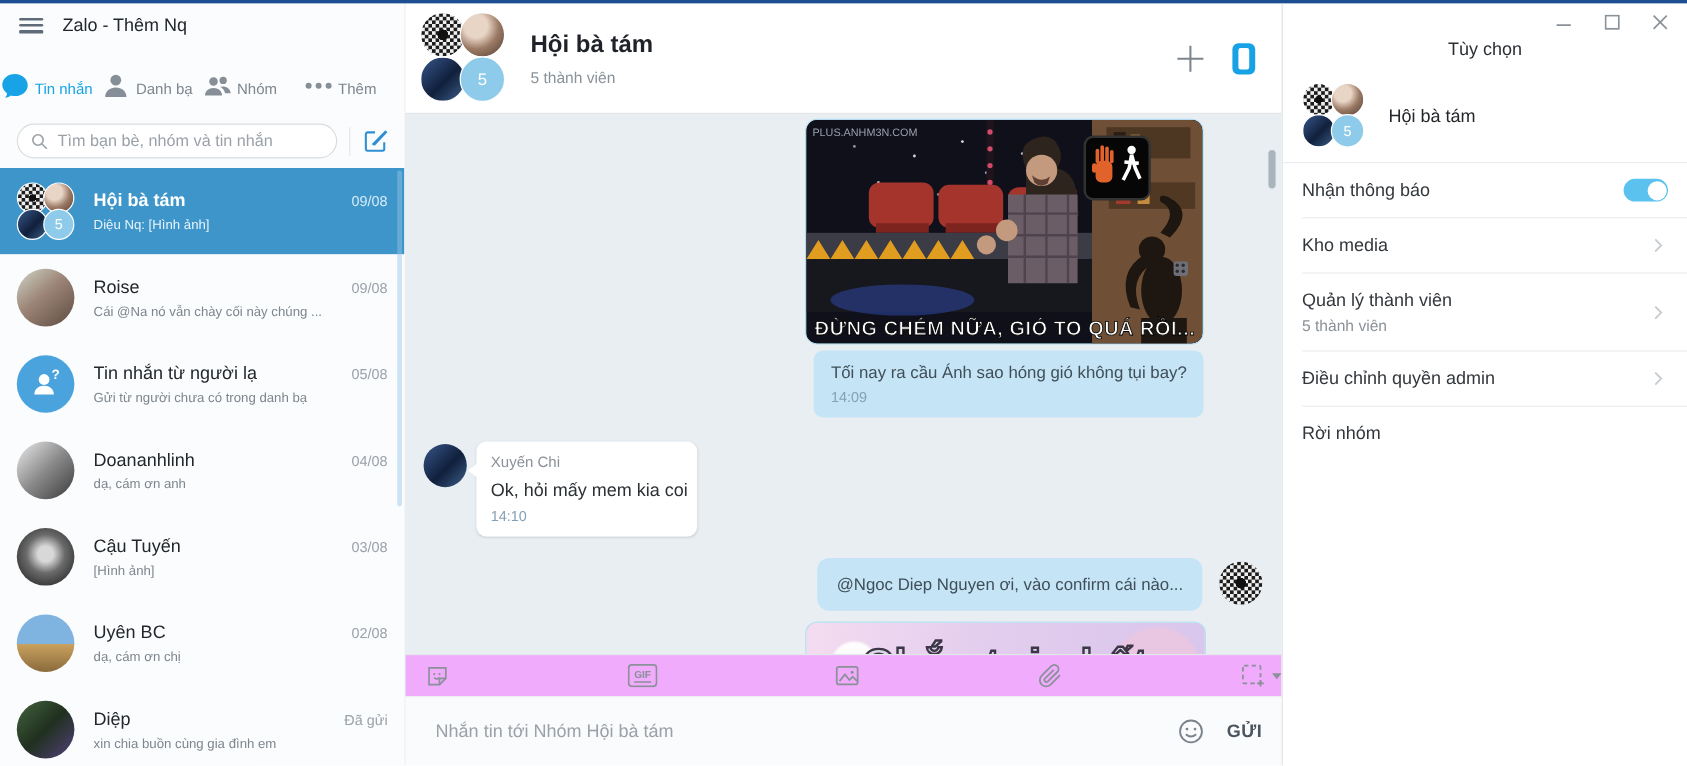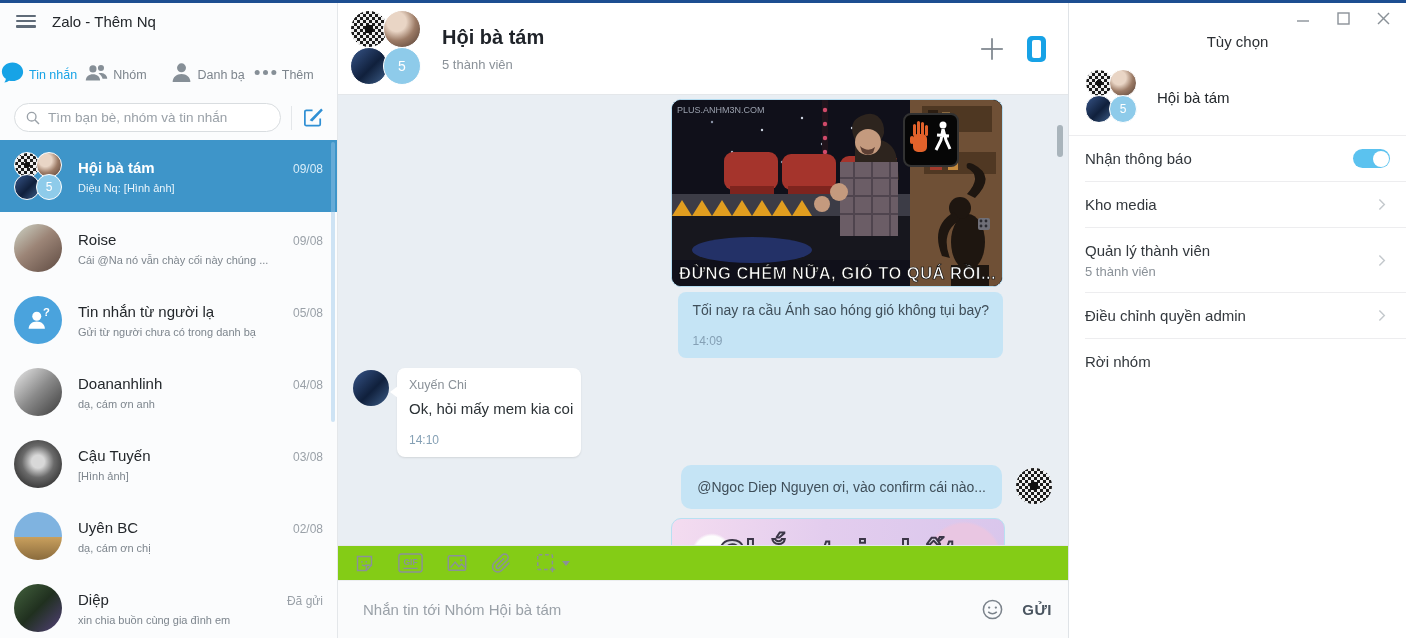--- a/index.html
+++ b/index.html
@@ -56,32 +56,32 @@
   .chat-header { height:92px; flex:none; background:#fff; border-bottom:1px solid #e4e7ea; display:flex; align-items:center; padding:0 22px 0 12px; gap:16px; }
   .chat-title { font-size:20px; color:#1f2329; font-weight:700; }
   .chat-sub { font-size:13px; color:#8a9198; margin-top:8px; }
   .chat-header-right { margin-left:auto; display:flex; align-items:center; gap:22px; }
   .plus-btn { cursor:pointer; display:flex; }
   .panel-btn { width:19px; height:26px; background:#17a2e6; border-radius:5px; position:relative; cursor:pointer; }
   .panel-btn span { position:absolute; left:5px; top:4px; width:9px; height:18px; background:#fff; border-radius:2px; }
   .messages { flex:1; position:relative; background:#e9eef3; overflow:hidden; min-height:0; }
   .bubble-blue { position:absolute; background:#c5e4f5; border-radius:8px; padding:10px 14px; }
   .msg-text { font-size:14px; color:#3f4e59; white-space:nowrap; }
-  .msg-time { font-size:12px; color:#85a0b5; margin-top:16px; }
+  .msg-time { font-size:12px; color:#85a0b5; margin-top:6px; }
   .bubble-white { position:absolute; left:59px; top:273px; width:184px; background:#fff; border-radius:8px; padding:10px 12px; box-shadow:0 1px 2px rgba(0,0,0,.10); }
   .bubble-white .tail { position:absolute; left:-7px; top:18px; width:0; height:0; border-top:6px solid transparent; border-bottom:6px solid transparent; border-right:8px solid #fff; }
   .sender-name { font-size:12.5px; color:#8a9198; }
   .bubble-white .msg-text { margin-top:8px; font-size:15px; color:#2b3135; }
   .msg-avatar { position:absolute; width:36px; height:36px; border-radius:50%; cursor:pointer; }
   .gif-bubble { position:absolute; right:65px; top:4px; width:332px; height:188px; border:1px solid #b5ddf1; border-radius:10px; overflow:hidden; cursor:pointer; background:#10101a; }
   .pink-img { position:absolute; right:63px; top:423px; width:334px; height:60px; border:1px solid #b8e0f2; border-radius:10px 10px 0 0; overflow:hidden; cursor:pointer;
     background:radial-gradient(circle at 12% 60%,#fdfdfd 0 6%,rgba(255,255,255,0) 7%),radial-gradient(circle at 88% 70%,#e9c6e2 0 12%,rgba(255,255,255,0) 13%),linear-gradient(100deg,#f4dcf0 0%,#e3cdee 45%,#d9c6ec 100%); }
   .pink-img .pink-text { text-align:center; font-size:36px; font-weight:700; color:#ded8e8; -webkit-text-stroke:2px #3c3648; letter-spacing:1px; margin-top:14px; }
   .chat-scroll { position:absolute; right:5px; top:30px; width:6px; height:32px; background:#a9b4bb; border-radius:3px; cursor:pointer; }
-  .toolbar { height:35px; flex:none; background:#84cc16; border-top:1px solid #e4e7ea; display:flex; align-items:center; padding-left:16px; gap:23px; }
+  .toolbar { height:35px; flex:none; background:#f0abfc; border-top:1px solid #e4e7ea; display:flex; align-items:center; padding-left:16px; gap:23px;justify-content:space-between; }
   .tool { display:flex; align-items:center; cursor:pointer; }
   .caret { width:0; height:0; border-left:4.5px solid transparent; border-right:4.5px solid transparent; border-top:5.5px solid #8a9198; margin-left:5px; }
   .composer { height:58px; flex:none; background:#fafbfc; border-top:1px solid #eceef0; display:flex; align-items:center; padding:0 16px 0 25px; }
   .composer input { flex:1; border:none; outline:none; background:transparent; font-size:15px; color:#2b2f33; font-family:inherit; }
   .composer input::placeholder { color:#9aa1a8; }
   .send-btn { font-size:15px; font-weight:700; color:#4a5560; letter-spacing:.5px; margin-left:18px; cursor:pointer; }
 
   
   #panel { flex:1; background:#fff; border-left:1px solid #dfe3e7; display:flex; flex-direction:column; }
   .win-controls { height:30px; display:flex; justify-content:flex-end; align-items:center; gap:27px; padding-right:16px; }
@@ -118,37 +118,37 @@
         <div class="tab active">
           <span>
             <svg viewBox="0 0 24 24" width="25" height="25">
                 <path fill="#17a3e6" d="M12 2.5C6.2 2.5 1.8 6.4 1.8 11.2c0 2.8 1.5 5.2 3.8 6.8 0 1-.4 2.4-1.5 3.6 1.9-.2 3.5-1 4.6-1.8 1 .3 2.1.4 3.3.4 5.8 0 10.2-3.9 10.2-8.7S17.8 2.5 12 2.5z"></path>
               </svg>
           </span>
           <span class="tab-label">Tin nhắn</span>
         </div>
         <div class="tab">
           <span>
+            <svg viewBox="0 0 24 24" width="25" height="25" fill="#868f97">
+                <circle cx="12" cy="7.5" r="4.3"></circle>
+                <path d="M3.5 21c0-4.6 3.8-7.6 8.5-7.6s8.5 3 8.5 7.6z"></path>
+              </svg>
+          </span>
+          <span class="tab-label">Danh bạ</span>
+        </div>
+        <div class="tab">
+          <span>
             <svg viewBox="0 0 28 24" width="27" height="25" fill="#868f97">
                 <circle cx="10" cy="8" r="4"></circle>
                 <path d="M2 21c0-4.2 3.5-7 8-7s8 2.8 8 7z"></path>
                 <circle cx="19" cy="7" r="3.4"></circle>
                 <path d="M19.5 12.6c3.6.4 6.5 2.9 6.5 6.4h-5.2c-.5-2.6-2.2-4.8-4.6-6 1-.3 2.1-.5 3.3-.4z"></path>
               </svg>
           </span>
           <span class="tab-label">Nhóm</span>
-        </div>
-        <div class="tab">
-          <span>
-            <svg viewBox="0 0 24 24" width="25" height="25" fill="#868f97">
-                <circle cx="12" cy="7.5" r="4.3"></circle>
-                <path d="M3.5 21c0-4.6 3.8-7.6 8.5-7.6s8.5 3 8.5 7.6z"></path>
-              </svg>
-          </span>
-          <span class="tab-label">Danh bạ</span>
         </div>
         <div class="tab">
           <span>
             <svg viewBox="0 0 24 24" width="25" height="25" fill="#868f97">
                 <circle cx="4" cy="12" r="2.4"></circle>
                 <circle cx="12" cy="12" r="2.4"></circle>
                 <circle cx="20" cy="12" r="2.4"></circle>
               </svg>
           </span>
           <span class="tab-label">Thêm</span>

